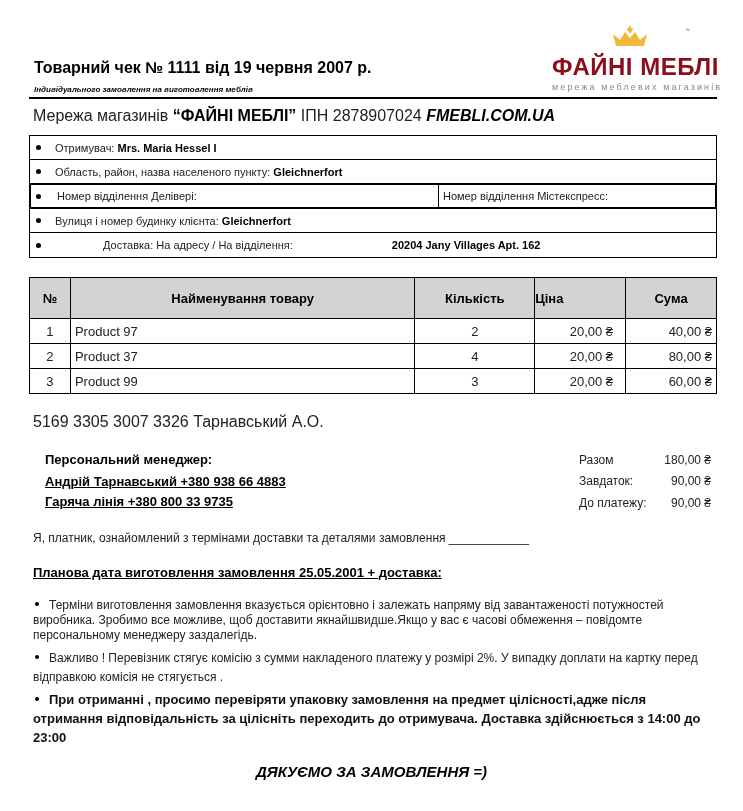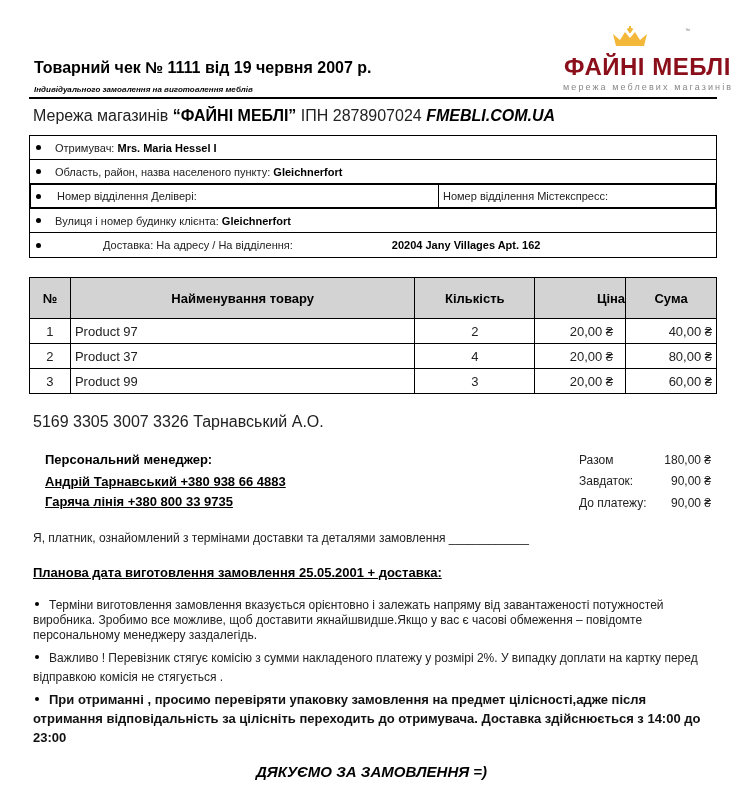--- a/index.html
+++ b/index.html
@@ -7,22 +7,22 @@
   body { font-family: "Liberation Sans", sans-serif; color: #000; position: relative; }
 
   .header { position: absolute; left: 29px; top: 0; width: 688px; height: 98px; }
   .title { position: absolute; left: 5px; top: 59px; font-size: 16px; font-weight: bold; }
   .subtitle { position: absolute; left: 5px; top: 85px; font-size: 8px; font-weight: bold; font-style: italic; }
   .header-rule { position: absolute; left: 0; top: 97px; width: 688px; height: 2px; background: #000; }
 
   .logo { position: absolute; left: 520px; top: 20px; width: 170px; height: 75px; }
   .logo .crown { position: absolute; left: 62px; top: 6px; }
   .logo .tm { position: absolute; left: 136px; top: 7px; font-size: 5px; color: #666; }
-  .logo .brand { position: absolute; left: 3px; top: 33px; font-size: 24px; font-weight: bold; color: #8b0f1a; letter-spacing: 0.5px; white-space: nowrap; margin-left: 12px; }
-  .logo .tagline { position: absolute; left: 14px; top: 62px; font-size: 9px; color: #888; letter-spacing: 2.1px; white-space: nowrap; }
+  .logo .brand { position: absolute; left: 3px; top: 33px; font-size: 24px; font-weight: bold; color: #8b0f1a; letter-spacing: 0.5px; white-space: nowrap; }
+  .logo .tagline { position: absolute; left: 3px; top: 62px; font-size: 9px; color: #888; letter-spacing: 2.1px; white-space: nowrap; }
 
   .shop-line { position: absolute; left: 33px; top: 107px; font-size: 16px; color: #222; white-space: nowrap; }
   .shop-line b { color: #000; }
   .shop-line .site { font-weight: bold; font-style: italic; color: #000; }
 
   .info { position: absolute; left: 29px; top: 135px; width: 688px; border: 1px solid #000; }
   .info-row { height: 24px; border-bottom: 1px solid #000; display: flex; align-items: center; font-size: 11px; color: #222; }
   .info-row:last-child { border-bottom: none; gap: 48px; }
   .info-row.thick { border-top: 2px solid #000; border-bottom: 2px solid #000; height: 26px; margin: -1px -1px 0 -1px; border-left: 2px solid #000; border-right: 2px solid #000; }
   .bullet { display: inline-block; width: 5px; height: 5px; border-radius: 50%; background: #000; margin: 0 14px 0 6px; flex-shrink: 0; }
@@ -119,21 +119,21 @@
     <span>Доставка: На адресу / На відділення:</span>&nbsp;<b>20204 Jany Villages Apt. 162</b>
   </div>
 </div>
 
 <table class="goods">
   <thead>
     <tr>
       <th class="c-num">№</th>
       <th class="c-name">Найменування товару</th>
       <th class="c-qty">Кількість</th>
-      <th class="c-price" style="text-align:right;padding-right:0 !important;">Ціна</th>
+      <th class="c-price" style="text-align:left;padding-right:0 !important;">Ціна</th>
       <th class="c-sum" style="text-align:center;">Сума</th>
     </tr>
   </thead>
   <tbody>
     <tr>
       <td class="c-num">1</td>
       <td class="c-name">Product 97</td>
       <td class="c-qty">2</td>
       <td class="c-price">20,00 ₴</td>
       <td class="c-sum">40,00 ₴</td>

